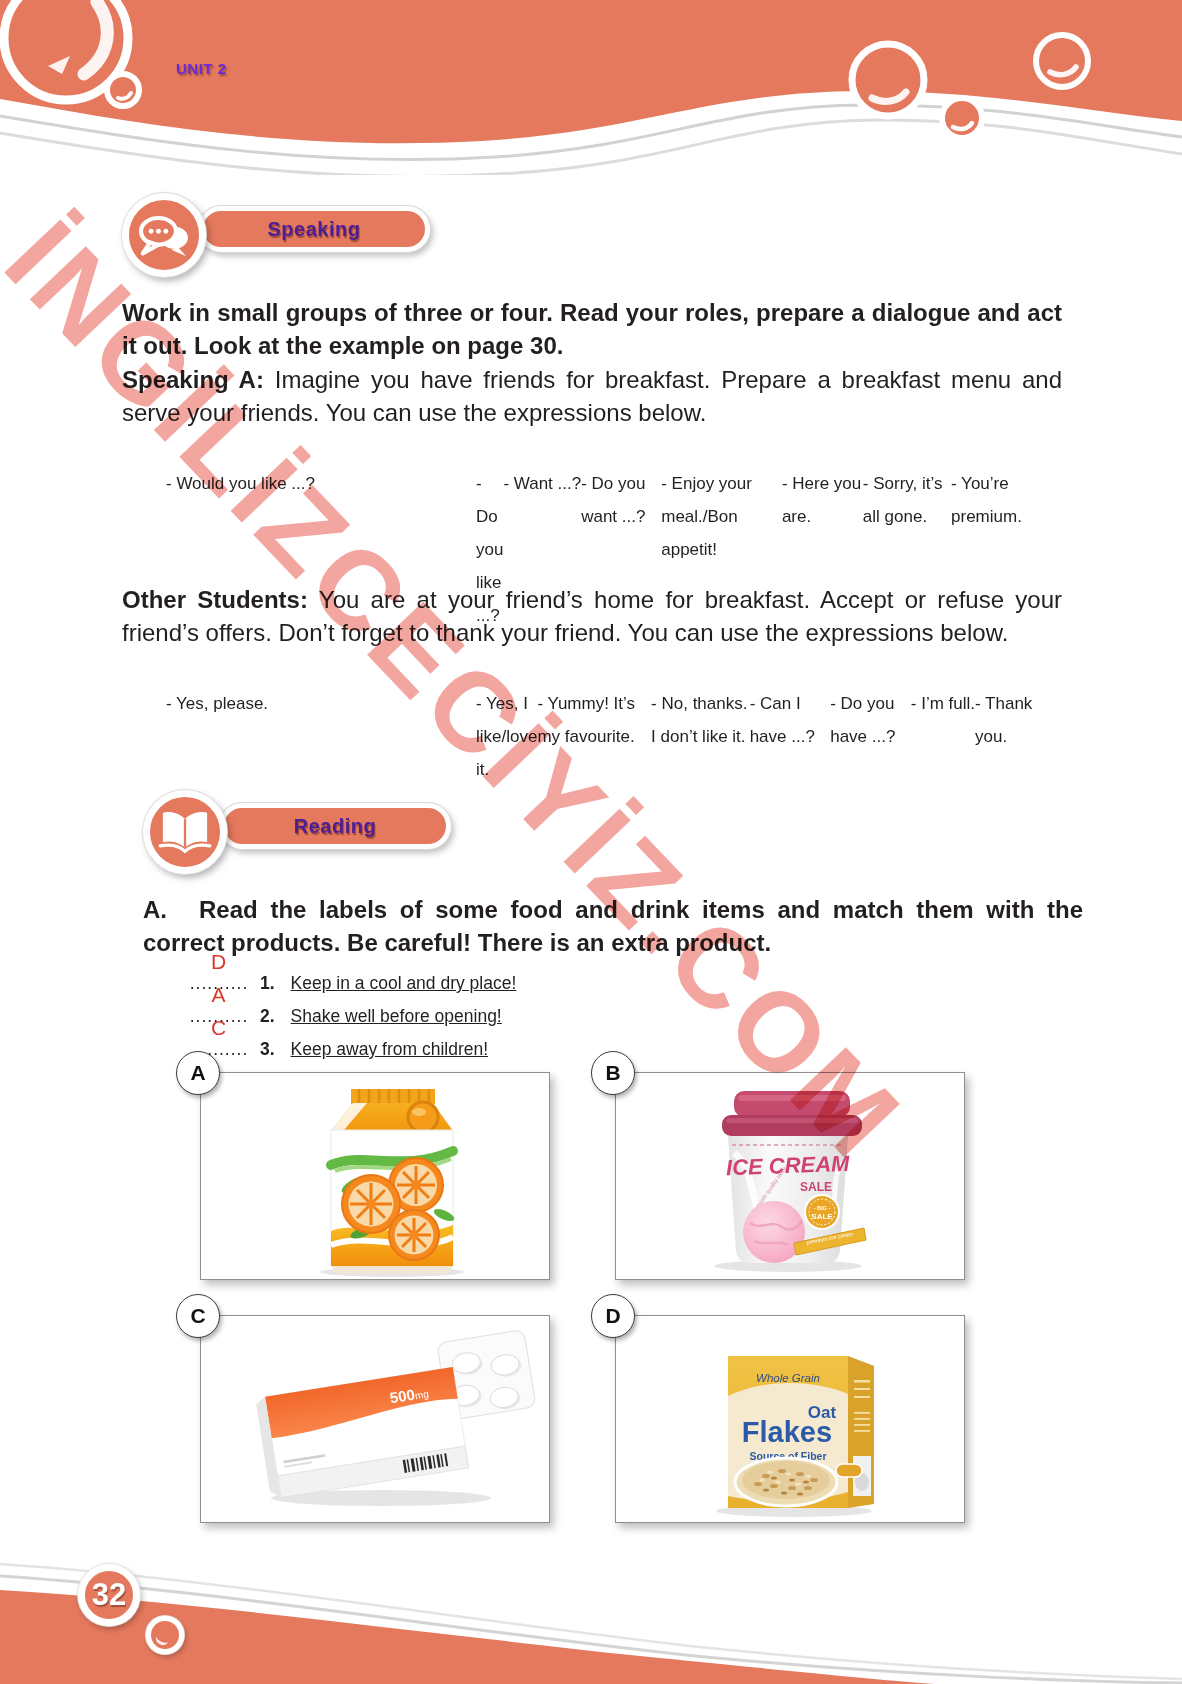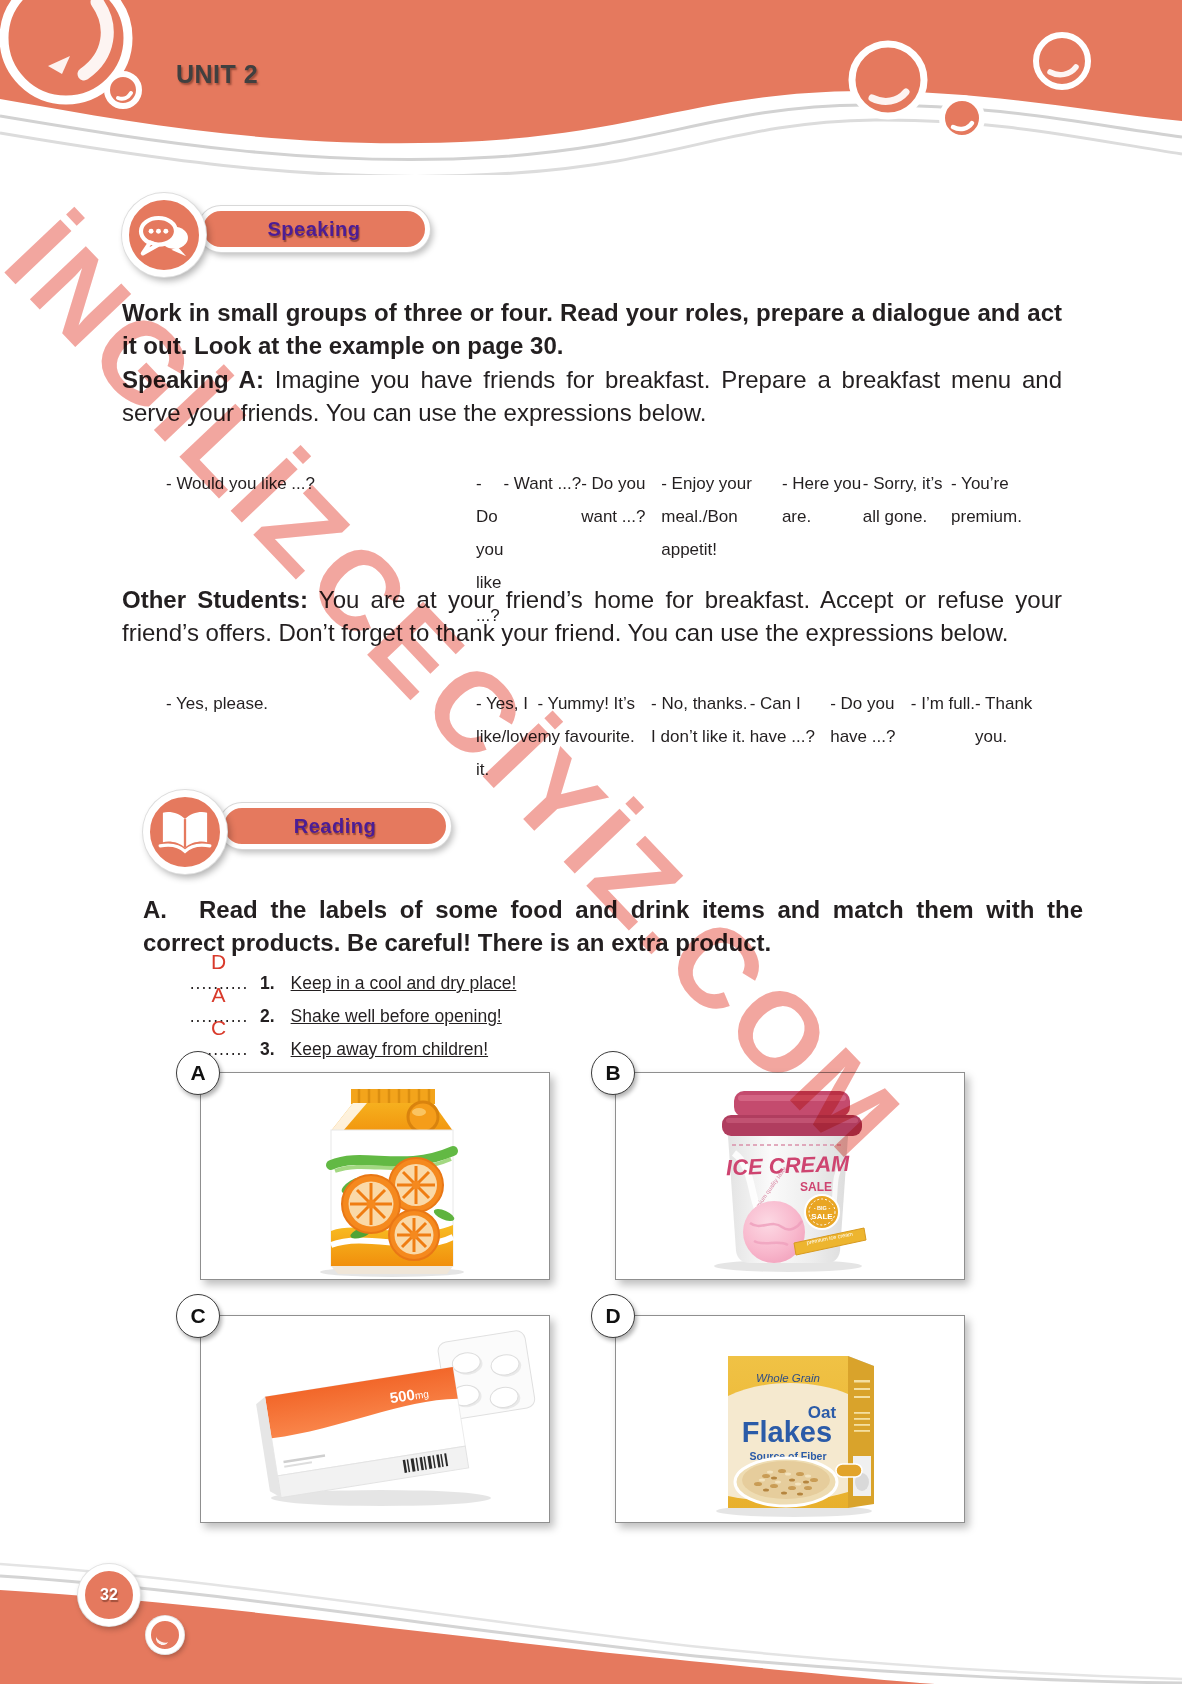--- a/index.html
+++ b/index.html
@@ -13,29 +13,29 @@
     position:relative;width:1182px;height:1684px;background:#fff;overflow:hidden;
     font-family:"Liberation Sans", sans-serif;color:var(--ink);margin:0 auto;
   }
   svg{display:block}
   svg text{font-family:"Liberation Sans", sans-serif;}
 
   
   .header-svg{position:absolute;left:0;top:0;}
   .footer-svg{position:absolute;left:0;top:1544px;}
   .unit-label{
-    position:absolute;left:176px;top:60px;font-size:25px;font-weight:bold;color:#404040;
+    position:absolute;left:176px;top:60px;font-size:15px;font-weight:bold;color:#6d28d9;
     letter-spacing:.5px;text-shadow:1.5px 2px 2px rgba(95,40,28,.55);
   }
   .page-num{
     position:absolute;left:78px;top:1564px;width:62px;height:62px;border-radius:50%;
     background:var(--orange);border:7px solid #fff;box-sizing:border-box;
     box-shadow:0 0 0 1px #e2e2e2, 2px 3px 6px rgba(0,0,0,.28);
     display:flex;align-items:center;justify-content:center;
-    font-size:16px;font-weight:bold;color:#fff;text-shadow:1px 1.5px 1px rgba(95,40,28,.5);
+    font-size:31px;font-weight:bold;color:#fff;text-shadow:1px 1.5px 1px rgba(95,40,28,.5);
     z-index:6;
   }
   .footer-bubble{
     position:absolute;left:146px;top:1616px;width:38px;height:38px;border-radius:50%;
     background:var(--orange);border:5px solid #fff;box-sizing:border-box;
     box-shadow:0 0 0 1px #e6e6e6, 2px 3px 5px rgba(0,0,0,.25);z-index:5;
   }
   .footer-bubble::after{
     content:'';position:absolute;left:5px;bottom:4px;width:13px;height:9px;border-radius:50%;
     border-bottom:3px solid #fff;transform:rotate(25deg);opacity:.9;

